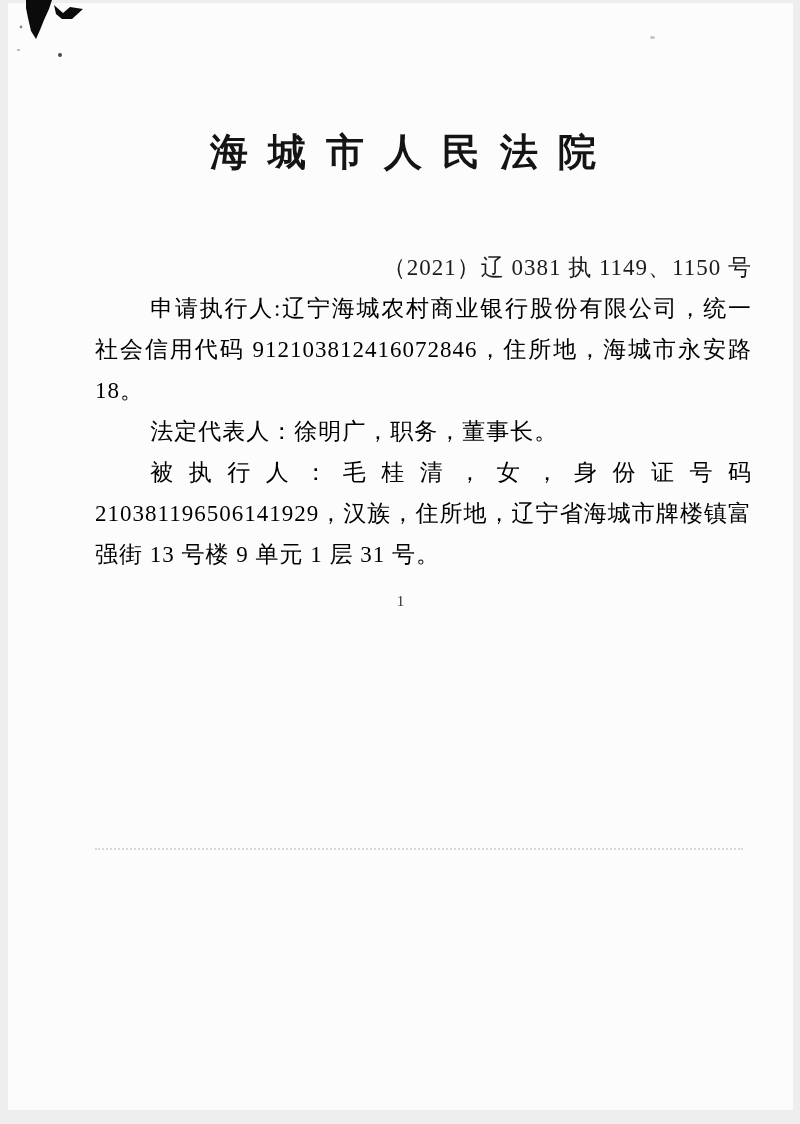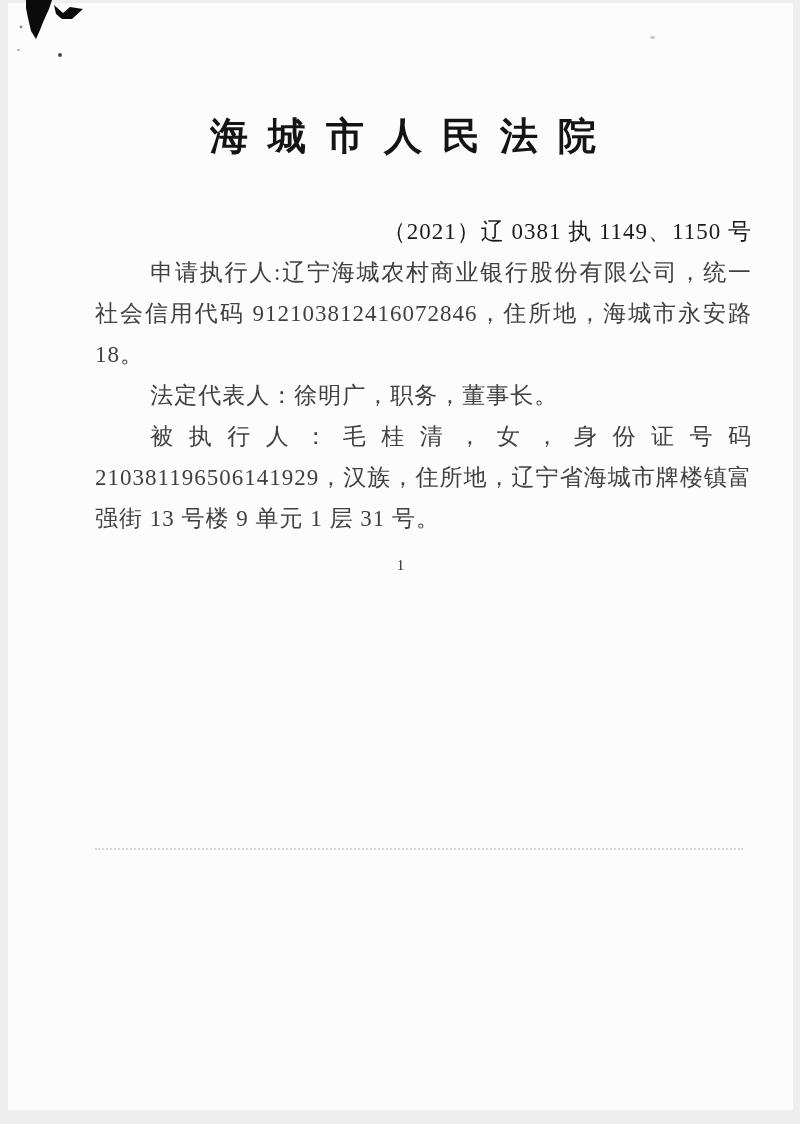--- a/index.html
+++ b/index.html
@@ -21,54 +21,54 @@
     left: 8px;
     top: 3px;
     width: 785px;
     height: 1107px;
     background: #fcfcfc;
     box-sizing: border-box;
     padding-top: 110px;
     color: #1e1e1e;
   }
   .court-title {
-    margin: 0;
+    margin: 16px;
     text-align: center;
     font-size: 38px;
     line-height: 46px;
     font-weight: 600;
     letter-spacing: 20px;
     padding-left: 25px;
     white-space: nowrap;
     color: #141414;
   }
   .doc-type {
     margin-top: 15px;
   }
   .case-number {
-    margin-top: 52px;
+    margin-top: 72px;
     font-size: 23px;
     line-height: 41px;
     text-align: right;
     padding-right: 41px;
     letter-spacing: 1px;
     color: #1b1b1b;
   }
   .body-text {
     padding: 0 41px 0 87px;
   }
   .para {
     margin: 0;
     font-size: 23px;
     line-height: 41px;
     letter-spacing: 1px;
     text-align: justify;
     text-justify: inter-ideograph;
     text-indent: 2.4em;
-    color: #404040;
+    color: #000000;
   }
   .page-number {
     margin-top: 16px;
     text-align: center;
     font-size: 15px;
     line-height: 20px;
     color: #333;
     letter-spacing: 0;
   }
   

